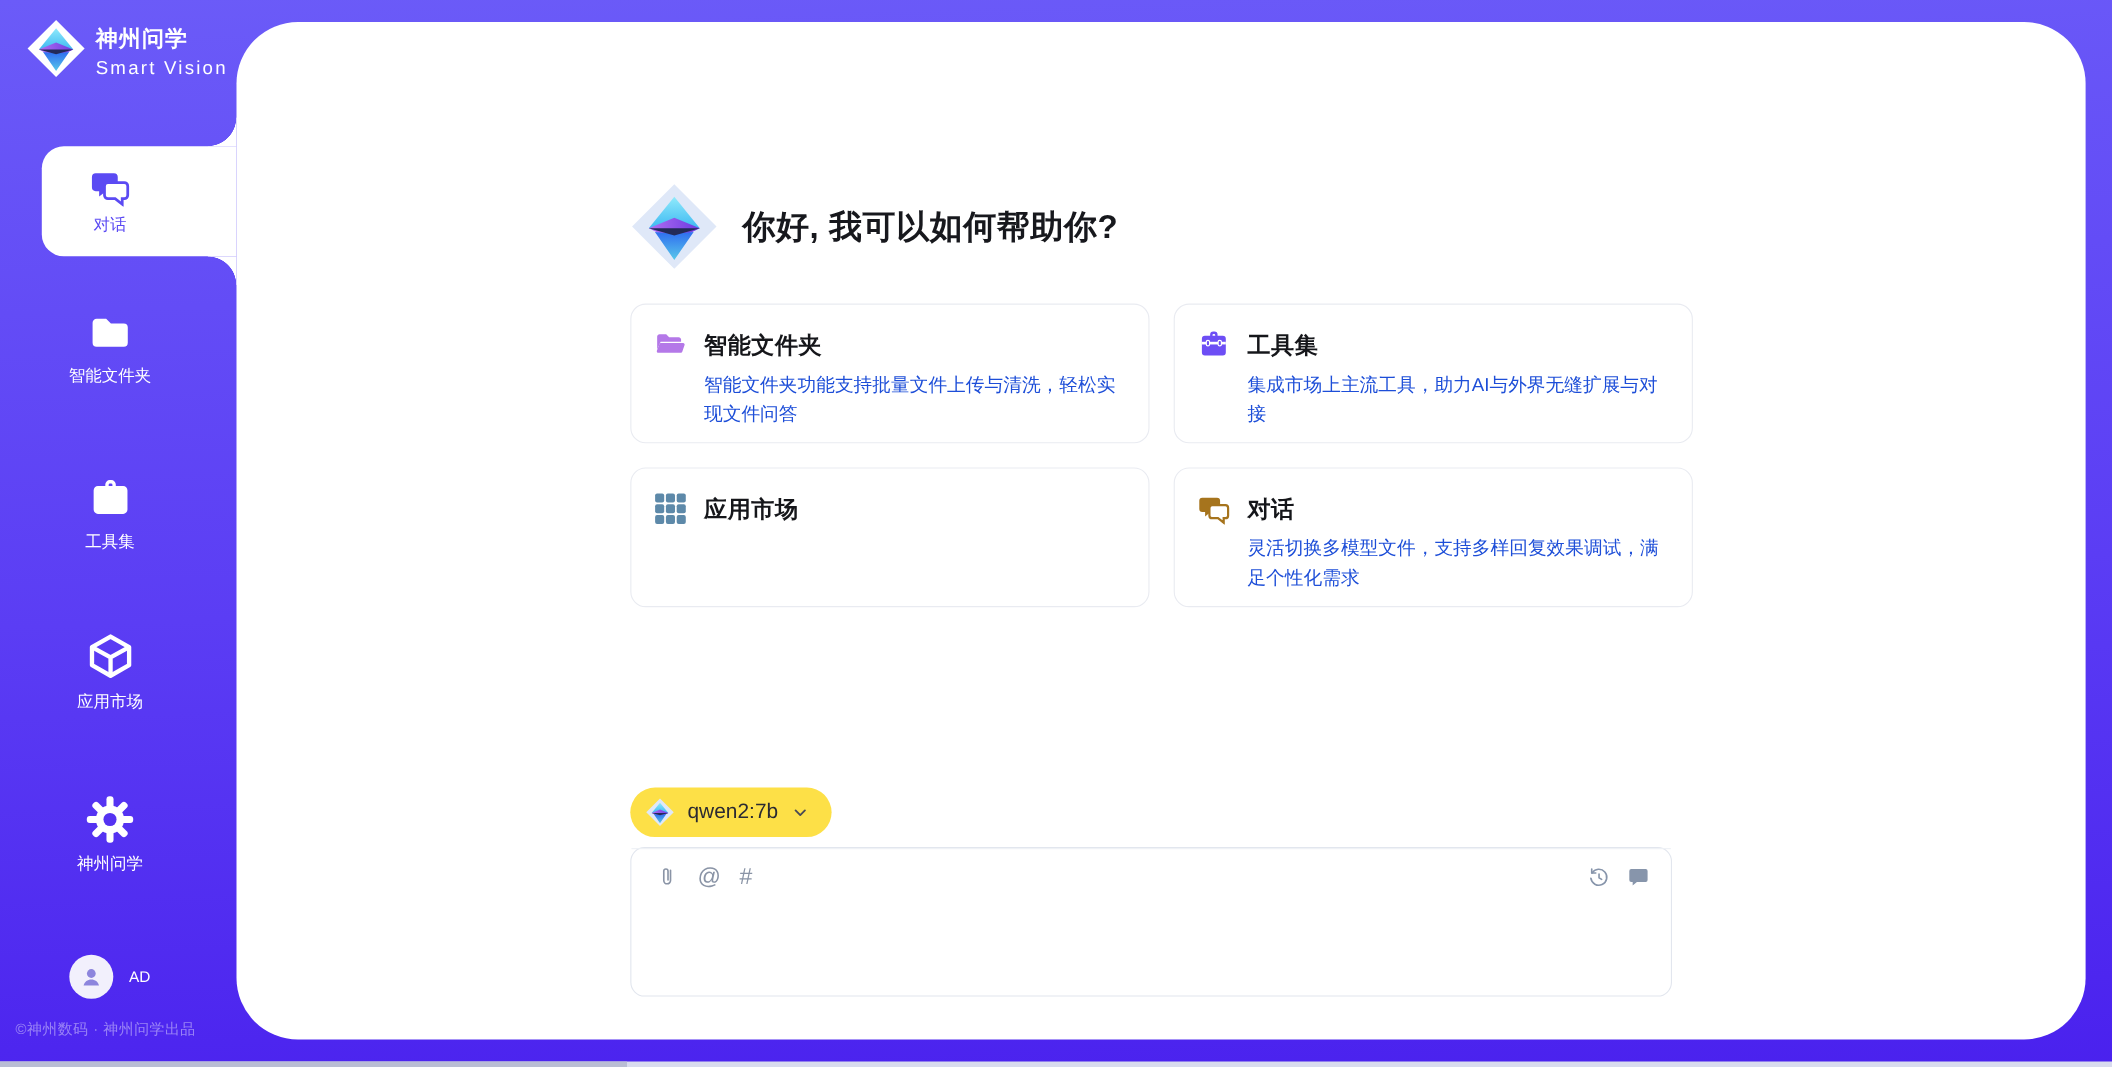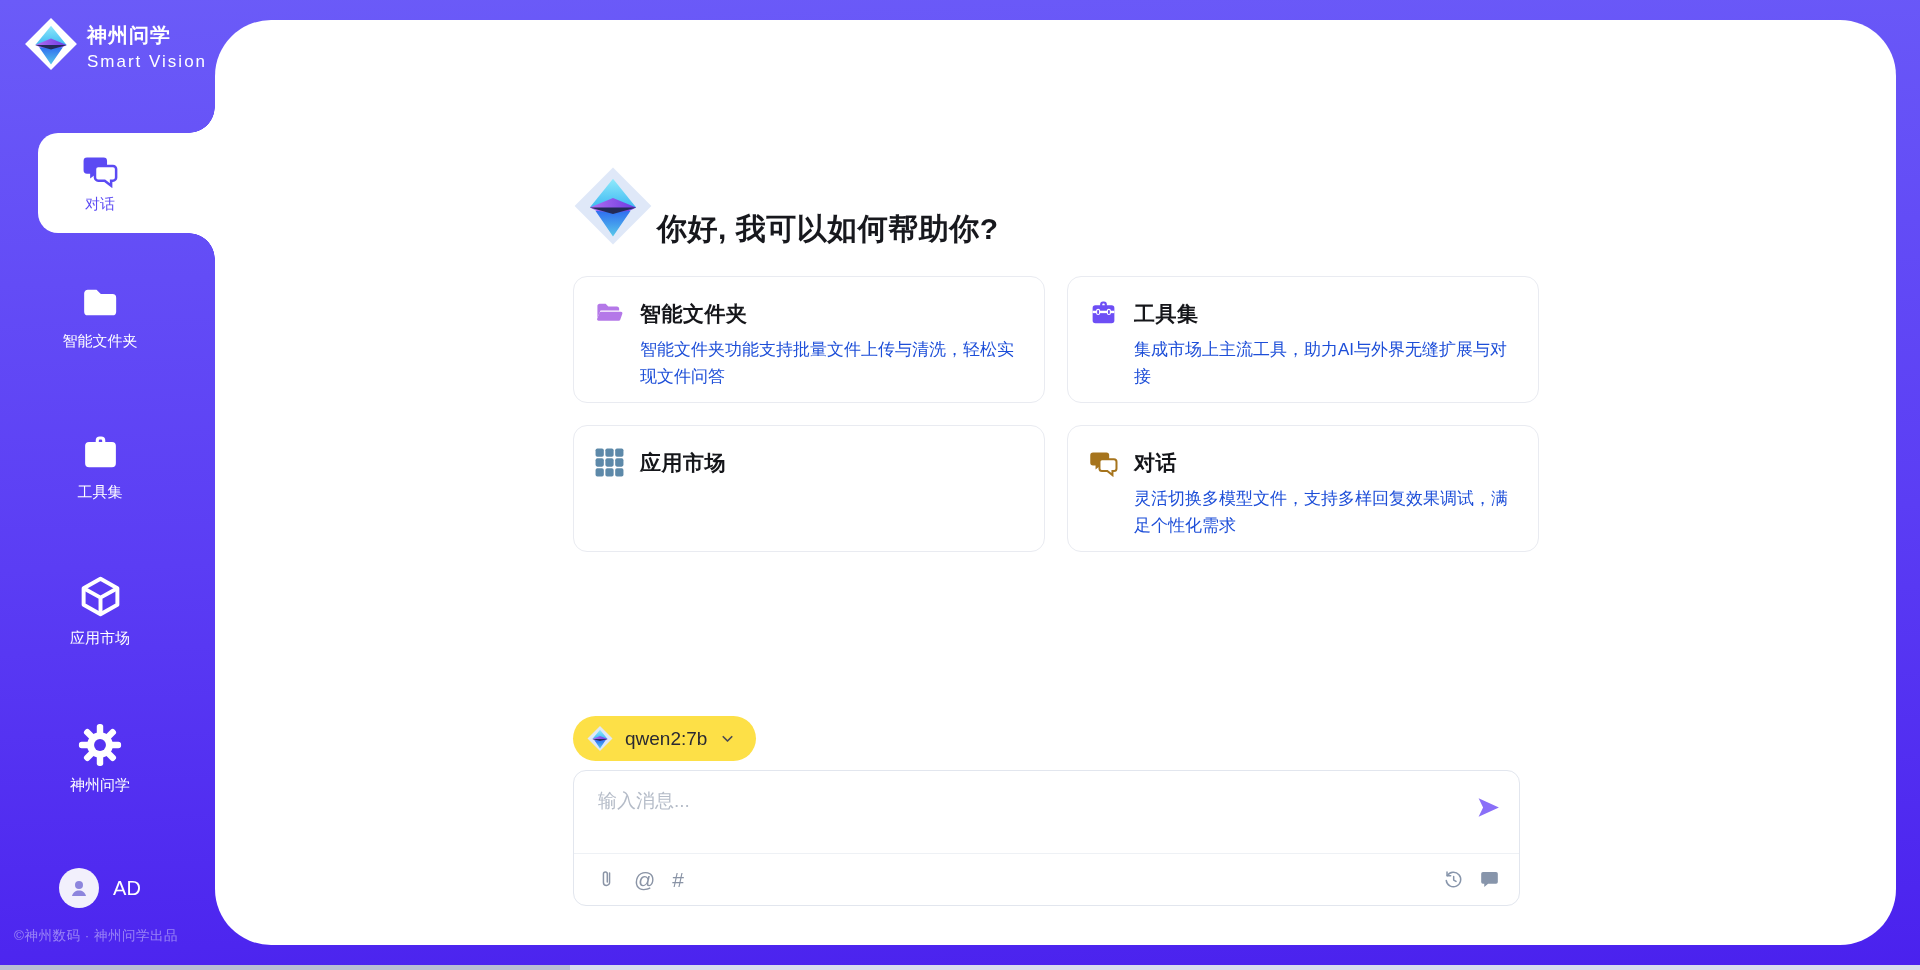--- a/index.html
+++ b/index.html
@@ -34,31 +34,31 @@
   .pos-folder   { top:283px; }
   .pos-toolkit  { top:433px; }
   .pos-market   { top:573px; }
   .pos-settings { top:723px; }
 
   .user-row { position:absolute; top:868px; left:0; width:200px; display:flex; align-items:center;
               justify-content:center; gap:14px; cursor:pointer; }
   .avatar { width:40px; height:40px; border-radius:50%; background:#f2f0fc; display:flex;
             align-items:center; justify-content:center; }
   .avatar svg { width:24px; height:24px; }
-  .user-name { font-size:20px; color:#fff; }
+  .user-name { font-size:14px; color:#fff; }
 
   .side-footer { position:absolute; top:927px; left:14px; font-size:13.5px;
                  color:rgba(255,255,255,.42); letter-spacing:.5px; }
 
   
   .panel { position:absolute; left:215px; top:20px; right:24px; bottom:25px; background:#fff;
            border-radius:56px; z-index:1; overflow:hidden; }
   .content { width:947px; margin-left:358px; padding-top:142px; }
 
-  .greeting { display:flex; align-items:flex-end; gap:4px; }
+  .greeting { display:flex; align-items:center; gap:22px; }
   .greeting svg { width:80px; height:88px; }
   .greeting h1 { font-size:30px; font-weight:bold; color:#17181d; letter-spacing:.5px; }
 
   .cards { display:grid; grid-template-columns:1fr 1fr; gap:22px; margin-top:26px; }
   .card { border:1px solid #e9ebf1; border-radius:14px; background:#fff; height:127px;
           padding:22px 22px 20px 21px; cursor:pointer; }
   .card-head { display:flex; align-items:center; gap:16px; }
   .card-head svg { width:29px; height:29px; flex:0 0 auto; }
   .card-title { font-size:21px; font-weight:bold; color:#15161a; letter-spacing:.5px; }
   .card-desc { margin:8px 0 0 45px; width:382px; font-size:17px; line-height:1.6; color:#1d4ed8; }
@@ -278,28 +278,20 @@
             <use href="#gem-light"></use>
           </svg>
         <span class="model-name">qwen2:7b</span>
         <svg class="chev" viewBox="0 0 24 24" fill="none" stroke="currentColor" stroke-width="2.4" stroke-linecap="round" stroke-linejoin="round">
           <path d="M6 9.5l6 6 6-6"></path>
         </svg>
       </button>
     </div>
 
     <div class="composer">
-      <div class="composer-top">
-        <textarea placeholder="输入消息..." style=""></textarea>
-        <button class="send-btn">
-          <svg viewBox="0 0 24 24">
-            <path d="M2.5 3.2 22 12 2.5 20.8l4.3-8.8z" fill="currentColor"></path>
-          </svg>
-        </button>
-      </div>
       <div class="composer-divider"></div>
       <div class="composer-bottom">
         <button class="tool-btn">
           <svg viewBox="0 0 24 24" fill="none" stroke="currentColor" stroke-width="1.7" stroke-linecap="round">
             <path d="M15.5 4.7v10.6a3.5 3.5 0 0 1-7 0V5.6a2.2 2.2 0 0 1 4.4 0v9.2"></path>
           </svg>
         </button>
         <button class="tool-btn">
           <span class="glyph-icon">@</span>
         </button>

